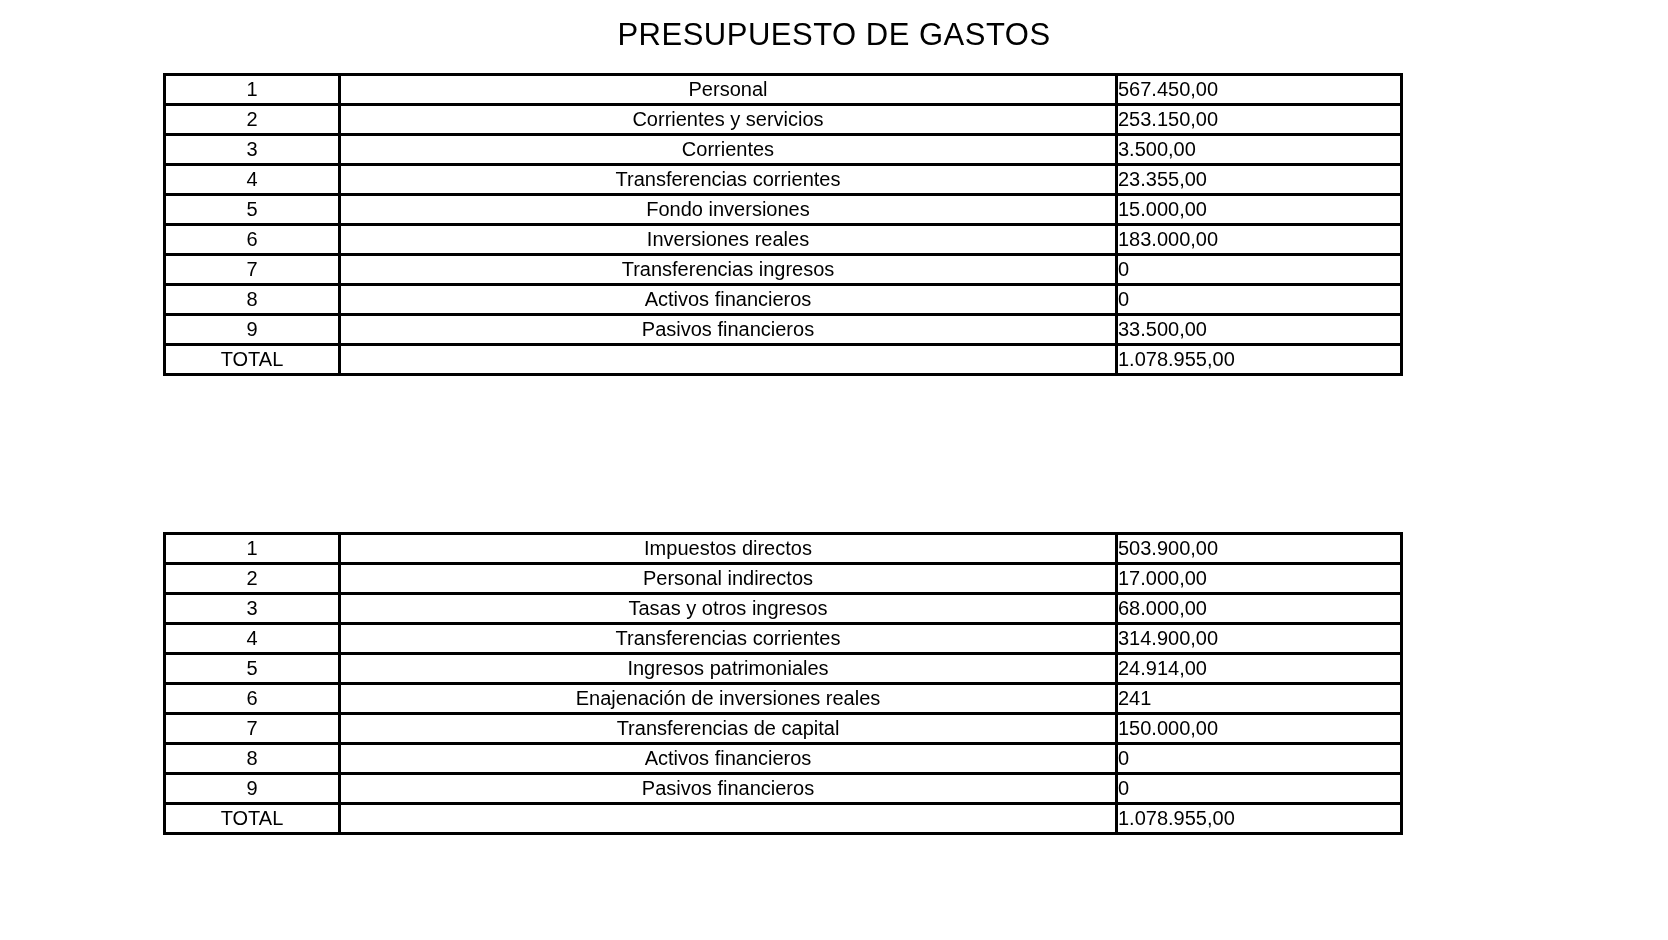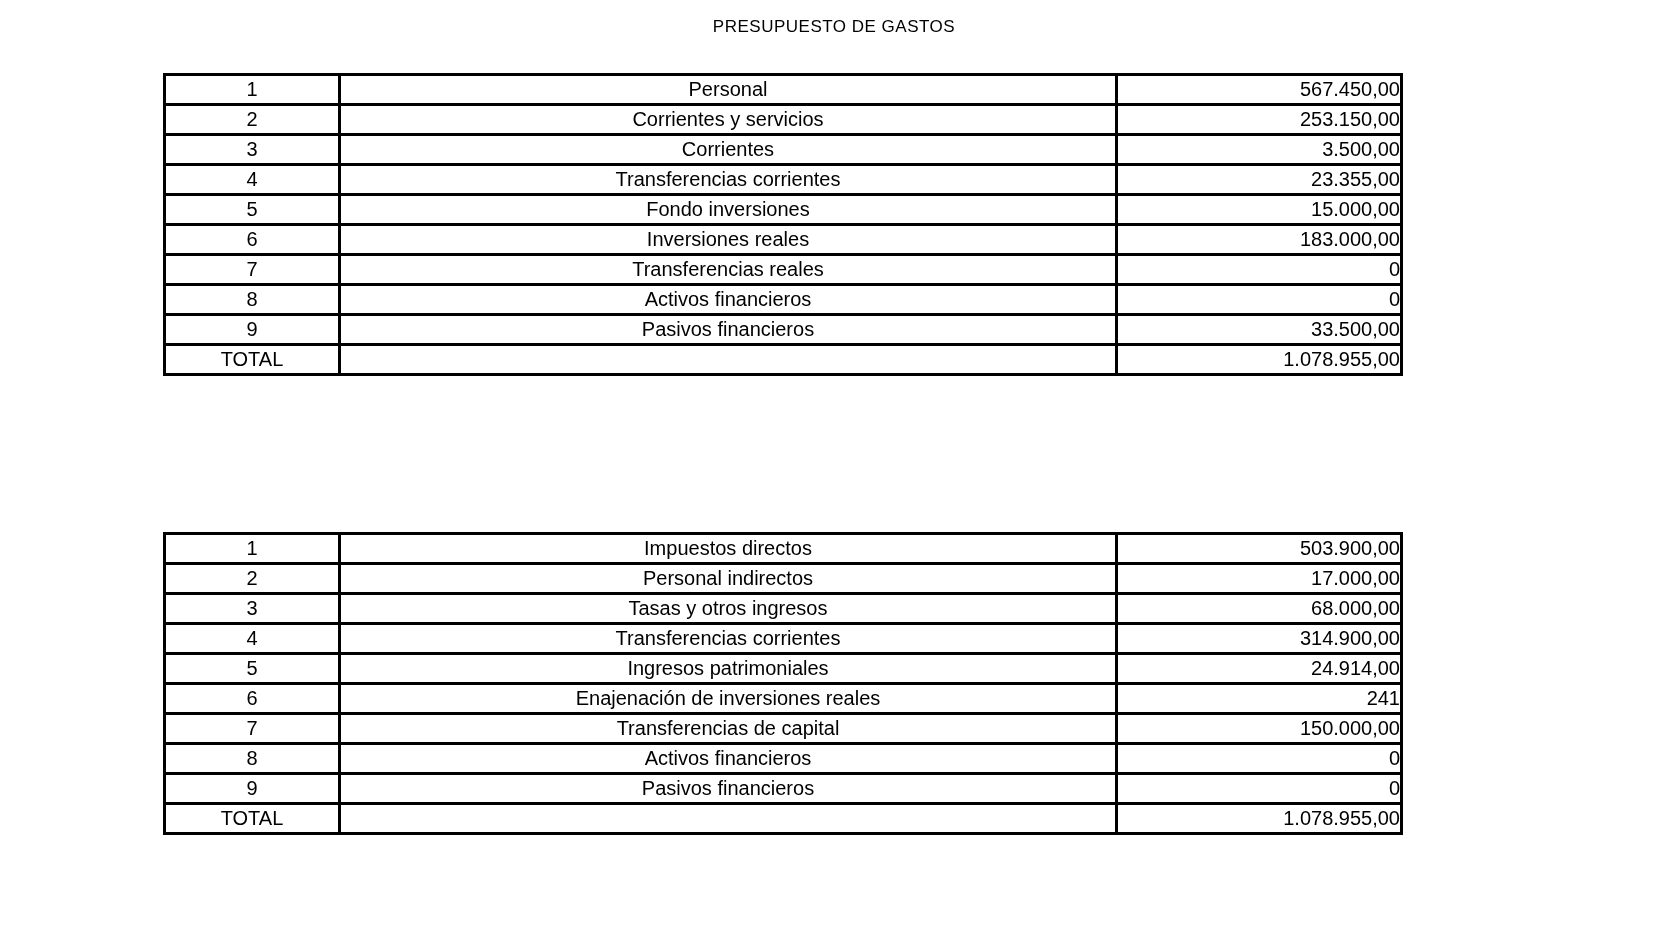--- a/index.html
+++ b/index.html
@@ -15,21 +15,21 @@
   .page {
     position: relative;
     width: 1668px;
     height: 940px;
   }
   .budget-title {
     position: absolute;
     left: 0;
     width: 1668px;
     text-align: center;
-    font-size: 17px;
+    font-size: 31px;
     font-weight: normal;
     letter-spacing: 0.5px;
     margin: 0;
   }
   #title-gastos   { top: 17px; }
   #title-ingresos { top: 480px; }
 
   table.budget-table {
     position: absolute;
     left: 163px;
@@ -50,21 +50,20 @@
     white-space: nowrap;
   }
   td.col-num {
     text-align: center;
   }
   td.col-label {
     text-align: center;
     padding-left: 13px;
   }
   td.col-value {
-    text-align: right;
     padding-right: 78px;
   }
   tr.total-row td {
     font-weight: normal;
   }
 </style>
 </head>
 <body>
 
 <div class="page">
@@ -103,21 +102,21 @@
           <td class="col-label">Fondo inversiones</td>
           <td class="col-value">15.000,00</td>
         </tr>
         <tr>
           <td class="col-num">6</td>
           <td class="col-label">Inversiones reales</td>
           <td class="col-value">183.000,00</td>
         </tr>
         <tr>
           <td class="col-num">7</td>
-          <td class="col-label">Transferencias reales</td>
+          <td class="col-label">Transferencias ingresos</td>
           <td class="col-value">0</td>
         </tr>
         <tr>
           <td class="col-num">8</td>
           <td class="col-label">Activos financieros</td>
           <td class="col-value">0</td>
         </tr>
         <tr>
           <td class="col-num">9</td>
           <td class="col-label">Pasivos financieros</td>

